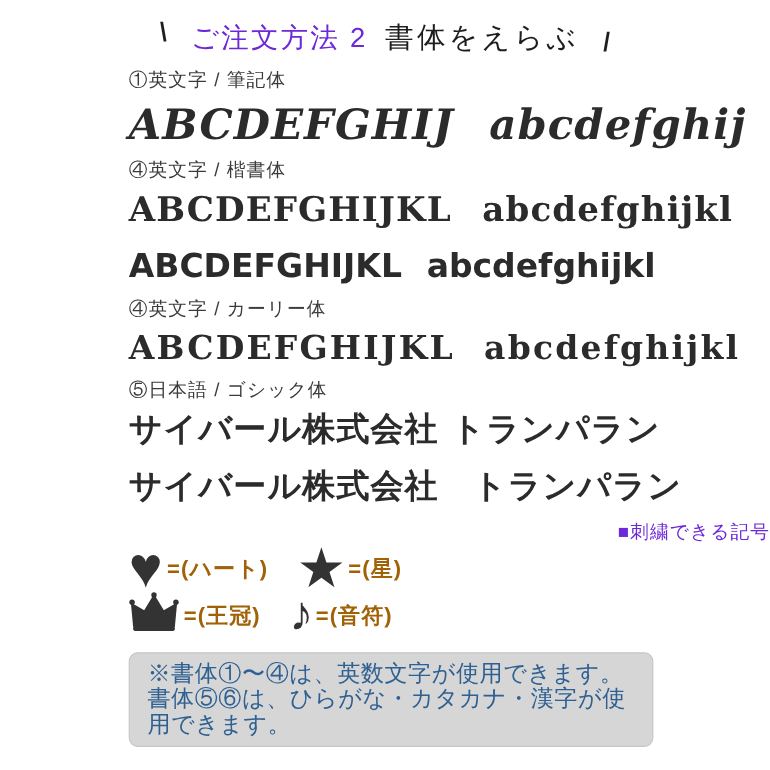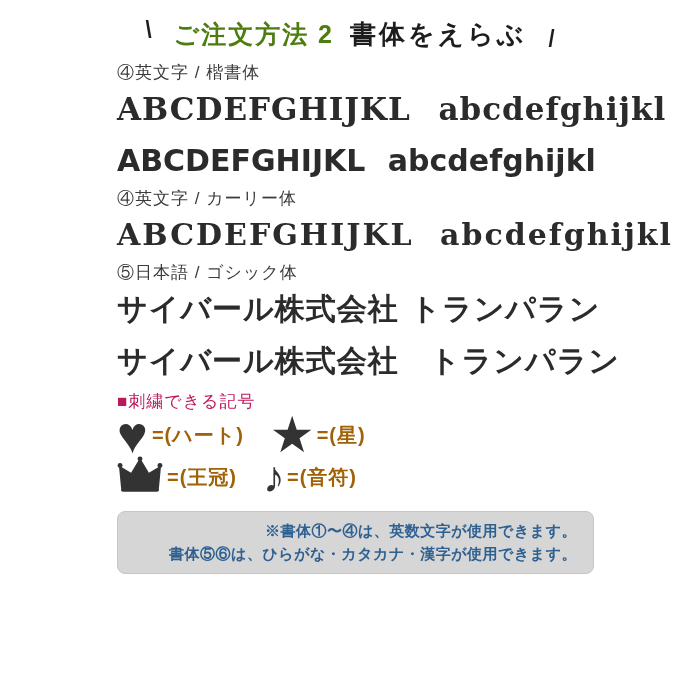--- a/index.html
+++ b/index.html
@@ -4,63 +4,67 @@
 <style>
   html,body{margin:0;padding:0;}
   body{width:700px;height:700px;background:#ffffff;font-family:"Liberation Sans",sans-serif;overflow:hidden;}
   .page{position:relative;width:700px;height:700px;background:#fff;padding-top:14px;box-sizing:border-box;}
 
   
   .title-row{display:flex;justify-content:center;align-items:center;gap:16px;height:40px;margin-bottom:8px;}
   .title-mark{font-size:22px;font-weight:bold;color:#1d1d1d;transform:scaleY(1.1);}
   .title-mark.left{margin-right:6px;margin-top:-8px;}
   .title-mark.right{margin-left:6px;margin-bottom:-10px;}
-  .title-highlight{color:#4d7c0f;font-size:25px;font-weight:bold;letter-spacing:2px;}
-  .title-rest{color:#1d1d1d;font-size:26px;font-weight:bold;letter-spacing:3px;}
+  .title-highlight{color:#6d28d9;font-size:25px;font-weight:normal;letter-spacing:2px;}
+  .title-rest{color:#1d1d1d;font-size:26px;font-weight:normal;letter-spacing:3px;}
 
   
   .section{margin-left:117px;}
   .section-label{font-size:17px;line-height:22px;color:#3b3b3b;letter-spacing:1px;}
   .sample{color:#2b2b2b;white-space:nowrap;}
   .sample.script{font:italic bold 38px/58px "DejaVu Serif",serif;letter-spacing:1px;word-spacing:18px;}
   .sample.serif{font:bold 31px/50px "DejaVu Serif","Liberation Serif",serif;word-spacing:16px;letter-spacing:1px;}
   .sample.gothic{font:bold 30px/50px "DejaVu Sans",sans-serif;word-spacing:12px;letter-spacing:0px;}
   .sample.curly{font:bold 30px/50px "DejaVu Serif",serif;word-spacing:14px;letter-spacing:2px;}
   .sample.jp-gothic{font:bold 30px/50px "DejaVu Sans",sans-serif;letter-spacing:1px;}
   .sample.jp-kaisho{font:bold 30px/50px "DejaVu Serif",serif;letter-spacing:1px;}
   .section{margin-bottom:2px;}
 
   
   .symbols{margin-left:117px;margin-top:4px;}
-  .symbols-header{font-size:17px;line-height:24px;color:#be185d;letter-spacing:1px;}
+  .symbols-header{font-size:17px;line-height:24px;color:#6d28d9;letter-spacing:1px;text-align:right;}
   .symbol-row{display:flex;align-items:center;height:42px;}
   .symbol-item{display:flex;align-items:center;margin-right:26px;}
   .sym-glyph{color:#333;display:inline-block;}
   .sym-glyph.heart{font-size:52px;line-height:40px;margin-right:4px;}
   .sym-glyph.star{font-size:50px;line-height:40px;margin-right:2px;}
   .sym-glyph.note{font-size:44px;line-height:40px;margin-right:2px;}
   .sym-svg{display:inline-block;margin-right:4px;}
   .sym-label{font-size:20px;font-weight:bold;color:#a16207;letter-spacing:1px;}
 
   
   .note-box{margin:13px 0 0 117px;width:443px;background:#d6d6d6;border:1px solid #c6c6c6;border-radius:8px;padding:7px 16px 8px 16px;}
-  .note-line{font-size:15px;line-height:23px;font-weight:bold;color:#2e6092;letter-spacing:0.5px;text-align:right;}
+  .note-line{font-size:21px;line-height:23px;font-weight:normal;color:#2e6092;letter-spacing:0.5px;}
 </style>
 </head>
 <body>
 
 <div class="page">
 
   <div class="title-row">
     <span class="title-mark left">\</span>
     <span class="title-highlight">ご注文方法 2</span>
     <span class="title-rest">書体をえらぶ</span>
     <span class="title-mark right">/</span>
   </div>
 
+  <div class="section">
+    <div class="section-label">①英文字 / 筆記体</div>
+    <div class="sample script">ABCDEFGHIJ abcdefghij</div>
+  </div>
 
   <div class="section">
     <div class="section-label">④英文字 / 楷書体</div>
     <div class="sample serif">ABCDEFGHIJKL abcdefghijkl</div>
   </div>
 
   <div class="section">
     <div class="sample gothic">ABCDEFGHIJKL abcdefghijkl</div>
   </div>
 

